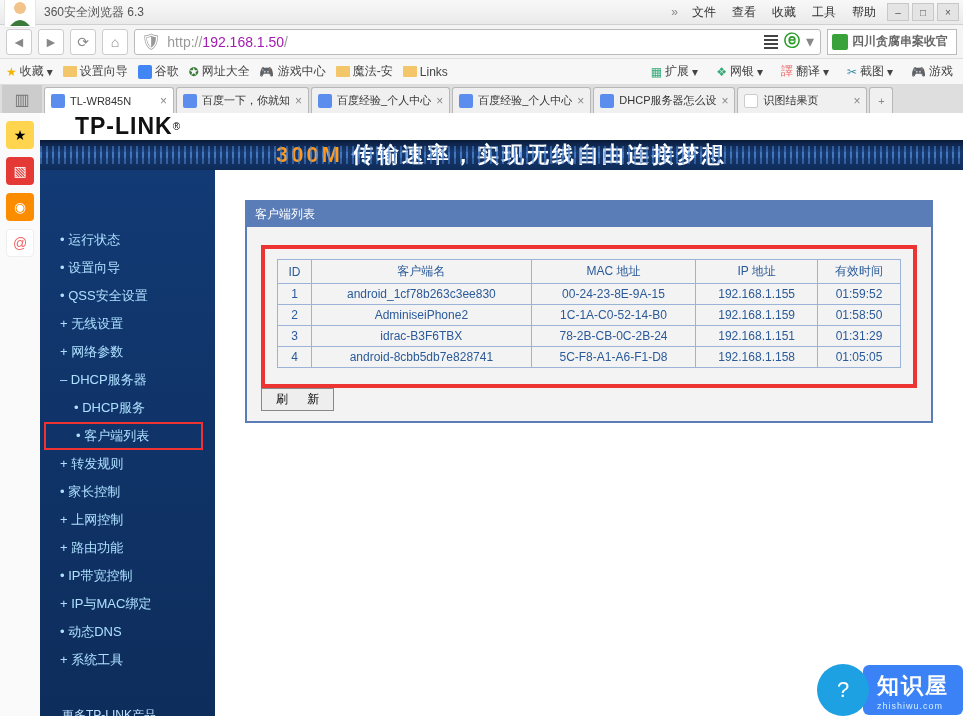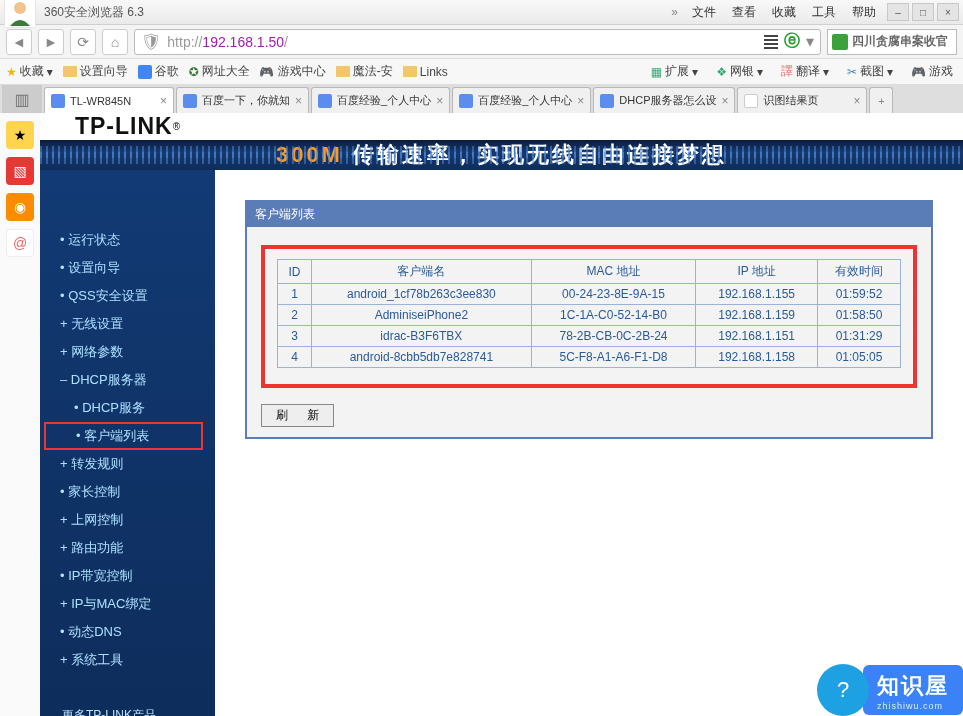--- a/index.html
+++ b/index.html
@@ -79,21 +79,21 @@
 .nav li.expanded::before { content: "– "; }
 .nav li.dot::before { content: "• "; }
 .nav li.boxed { border: 2px solid #e33; padding: 3px 6px 3px 30px; margin-left: 4px; margin-right: 12px; }
 .nav .more-box { margin: 24px 14px 0; padding: 8px; font-size: 12px; color: #bfe3ff; line-height: 1.6; }
 
 
 .content { flex: 1; background: #fff; padding: 30px; }
 .client-panel { border: 2px solid #5a7db8; }
 .panel-title { background: #5a7db8; color: #fff; font-size: 12px; padding: 4px 8px; }
 .panel-inner { background: #f3f3f3; padding: 18px 14px 10px; }
-.table-wrap { border: 4px solid #e33; padding: 10px 12px 16px; background: #f3f3f3; margin-bottom: 16px; }
+.table-wrap { border: 4px solid #e33; padding: 10px 12px 16px; background: #f3f3f3; margin-bottom: 0; }
 table.client { border-collapse: collapse; width: 100%; font-family: "Courier New", monospace; font-size: 12px; color: #2a5a99; background: #f3f3f3; }
 table.client th, table.client td { border: 1px solid #9ab3d6; padding: 3px 6px; text-align: center; white-space: nowrap; }
 table.client th { font-weight: normal; }
 .refresh-btn { border: 1px solid #888; background: #eee; font-size: 12px; letter-spacing: 8px; padding: 2px 6px 2px 14px; cursor: pointer; }
 
 
 .watermark { position: absolute; right: 0; bottom: 0; display: flex; align-items: center; }
 .wm-circle { width: 52px; height: 52px; border-radius: 50%; background: #1ea1e3; display: flex; align-items: center; justify-content: center; color: #fff; font-size: 22px; margin-right: -6px; z-index: 2; }
 .wm-box { background: #3b82f6; color: #fff; padding: 6px 14px 4px 14px; border-radius: 6px; }
 .wm-box .big { font-size: 22px; font-weight: bold; letter-spacing: 2px; }

